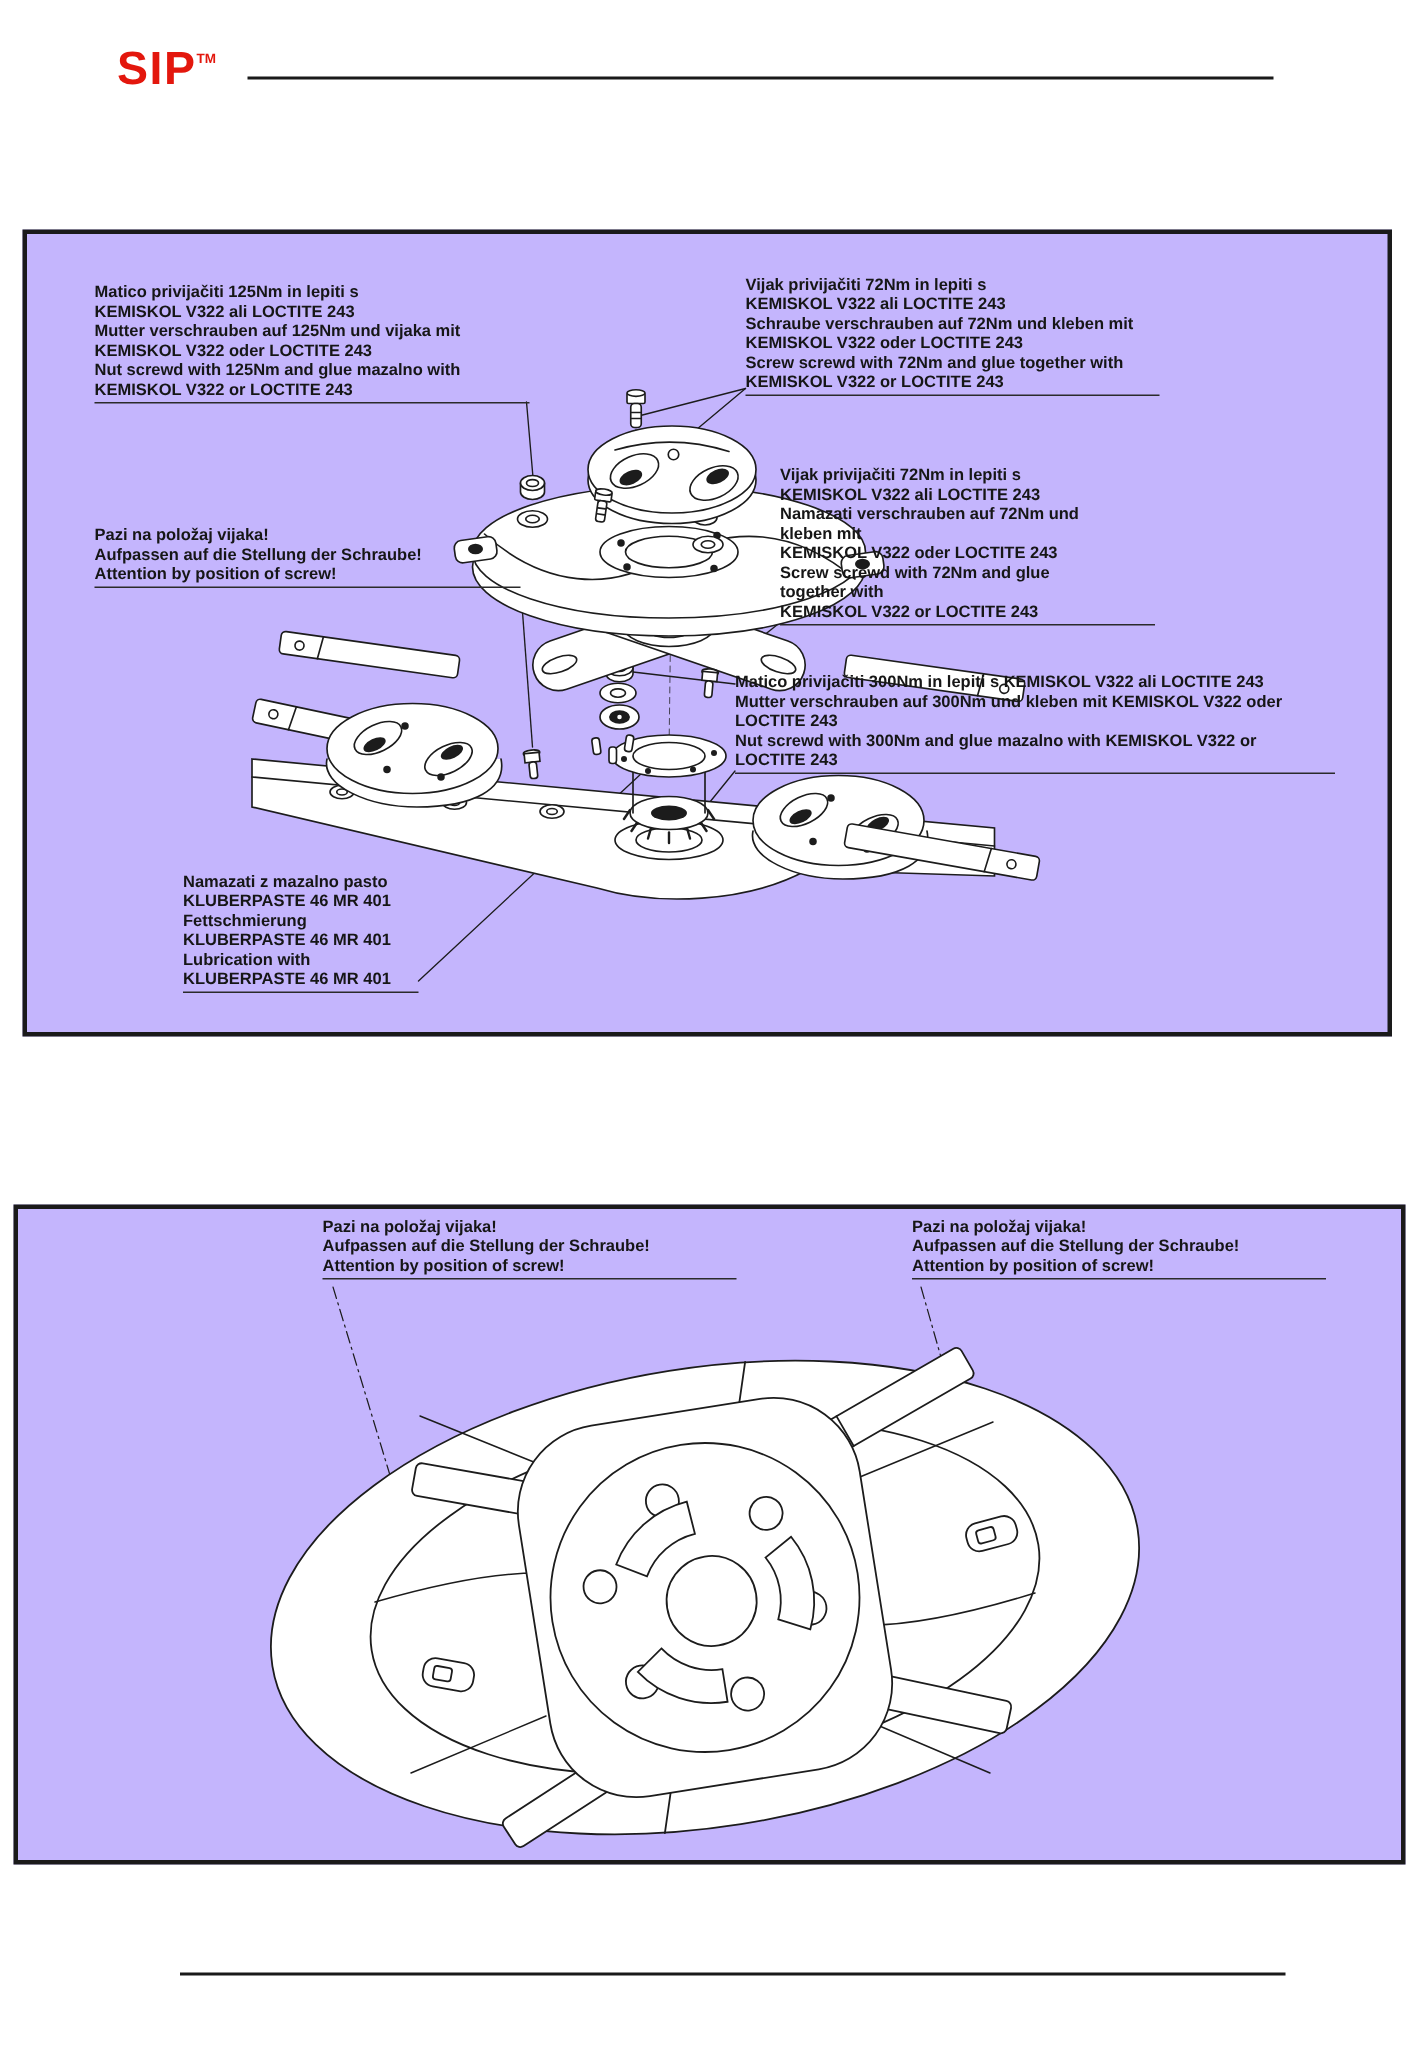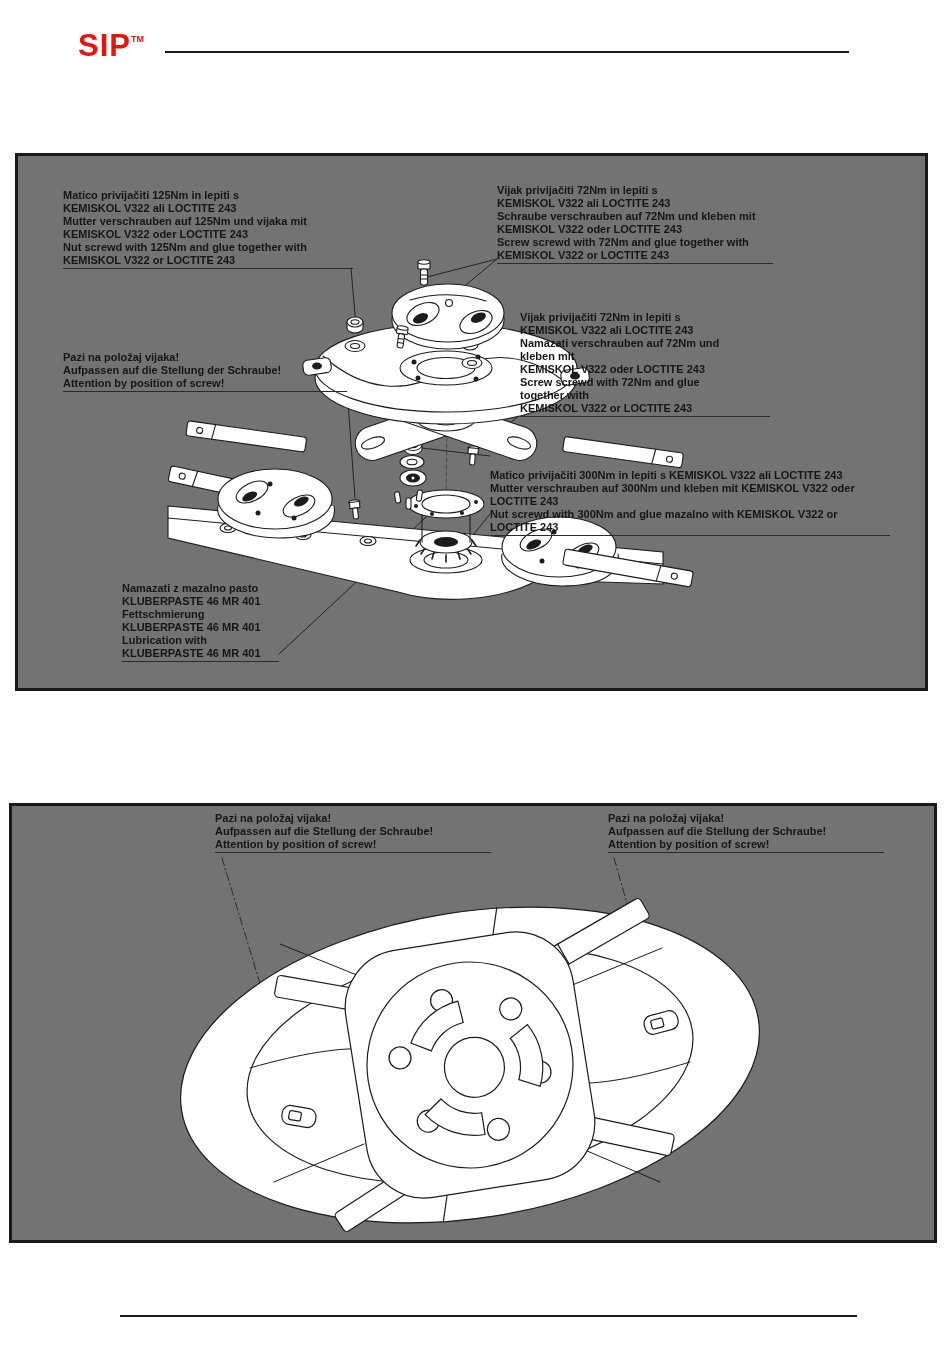--- a/index.html
+++ b/index.html
@@ -1,20 +1,20 @@
 <!DOCTYPE html>
 <html><head>
 <meta charset="utf-8">
 <style>
   html,body{margin:0;padding:0;background:#fff;}
   .page{position:relative;width:950px;height:1370px;background:#ffffff;font-family:"Liberation Sans",sans-serif;overflow:hidden;}
   .logo{position:absolute;left:78px;top:24px;color:#e3170d;font-weight:bold;font-size:31px;letter-spacing:1px;line-height:30px;}
   .logo sup{font-size:9px;vertical-align:14px;letter-spacing:0;}
   .rule{position:absolute;background:#1a1a1a;}
-  .frame{position:absolute;border:3px solid #1a1a1a;background:#737373;}
+  .frame{position:absolute;border:3px solid #1a1a1a;background:#c4b5fd;}
   .art{position:absolute;left:0;top:0;}
   .note{position:absolute;font-size:11px;line-height:13px;font-weight:bold;color:#161616;border-bottom:1.5px solid #2a2a2a;padding-bottom:1px;}
   .note .ln{white-space:nowrap;}
   svg{display:block;}
 </style>
 </head>
 <body>
 
 <div class="page">
 
@@ -239,21 +239,21 @@
           <rect x="452.5" y="298" width="5" height="11" rx="2" fill="#fff"></rect>
         </g>
       </g>
     </svg>
 
     <div class="note" style="left:45px;top:33px;width:290px;">
         <div class="ln">Matico privijačiti 125Nm in lepiti s</div>
         <div class="ln">KEMISKOL V322 ali LOCTITE 243</div>
         <div class="ln">Mutter verschrauben auf 125Nm und vijaka mit</div>
         <div class="ln">KEMISKOL V322 oder LOCTITE 243</div>
-        <div class="ln">Nut  screwd with 125Nm and glue together with</div>
+        <div class="ln">Nut  screwd with 125Nm and glue mazalno with</div>
         <div class="ln">KEMISKOL V322 or LOCTITE 243</div>
       </div>
     <div class="note" style="left:479px;top:28px;width:276px;">
         <div class="ln">Vijak privijačiti 72Nm in lepiti s</div>
         <div class="ln">KEMISKOL V322 ali LOCTITE 243</div>
         <div class="ln">Schraube verschrauben auf 72Nm und kleben mit</div>
         <div class="ln">KEMISKOL V322 oder LOCTITE 243</div>
         <div class="ln">Screw screwd with 72Nm and glue together with</div>
         <div class="ln">KEMISKOL V322 or LOCTITE 243</div>
       </div>
@@ -265,21 +265,21 @@
         <div class="ln">KEMISKOL V322 oder LOCTITE 243</div>
         <div class="ln">Screw screwd with 72Nm and glue</div>
         <div class="ln">together with</div>
         <div class="ln">KEMISKOL V322 or LOCTITE 243</div>
       </div>
     <div class="note" style="left:45px;top:195px;width:284px;">
         <div class="ln">Pazi na položaj vijaka!</div>
         <div class="ln">Aufpassen auf die Stellung der Schraube!</div>
         <div class="ln">Attention by position of screw!</div>
       </div>
-    <div class="note" style="left:472px;top:293px;width:400px;margin-top:20px;">
+    <div class="note" style="left:472px;top:293px;width:400px;">
         <div class="ln">Matico privijačiti 300Nm in lepiti s KEMISKOL V322 ali LOCTITE 243</div>
         <div class="ln">Mutter verschrauben auf 300Nm und kleben mit KEMISKOL V322 oder</div>
         <div class="ln">LOCTITE 243</div>
         <div class="ln">Nut  screwd with 300Nm and glue mazalno with KEMISKOL V322 or</div>
         <div class="ln">LOCTITE 243</div>
       </div>
     <div class="note" style="left:104px;top:426px;width:157px;">
         <div class="ln">Namazati z mazalno pasto</div>
         <div class="ln">KLUBERPASTE 46 MR 401</div>
         <div class="ln">Fettschmierung</div>

